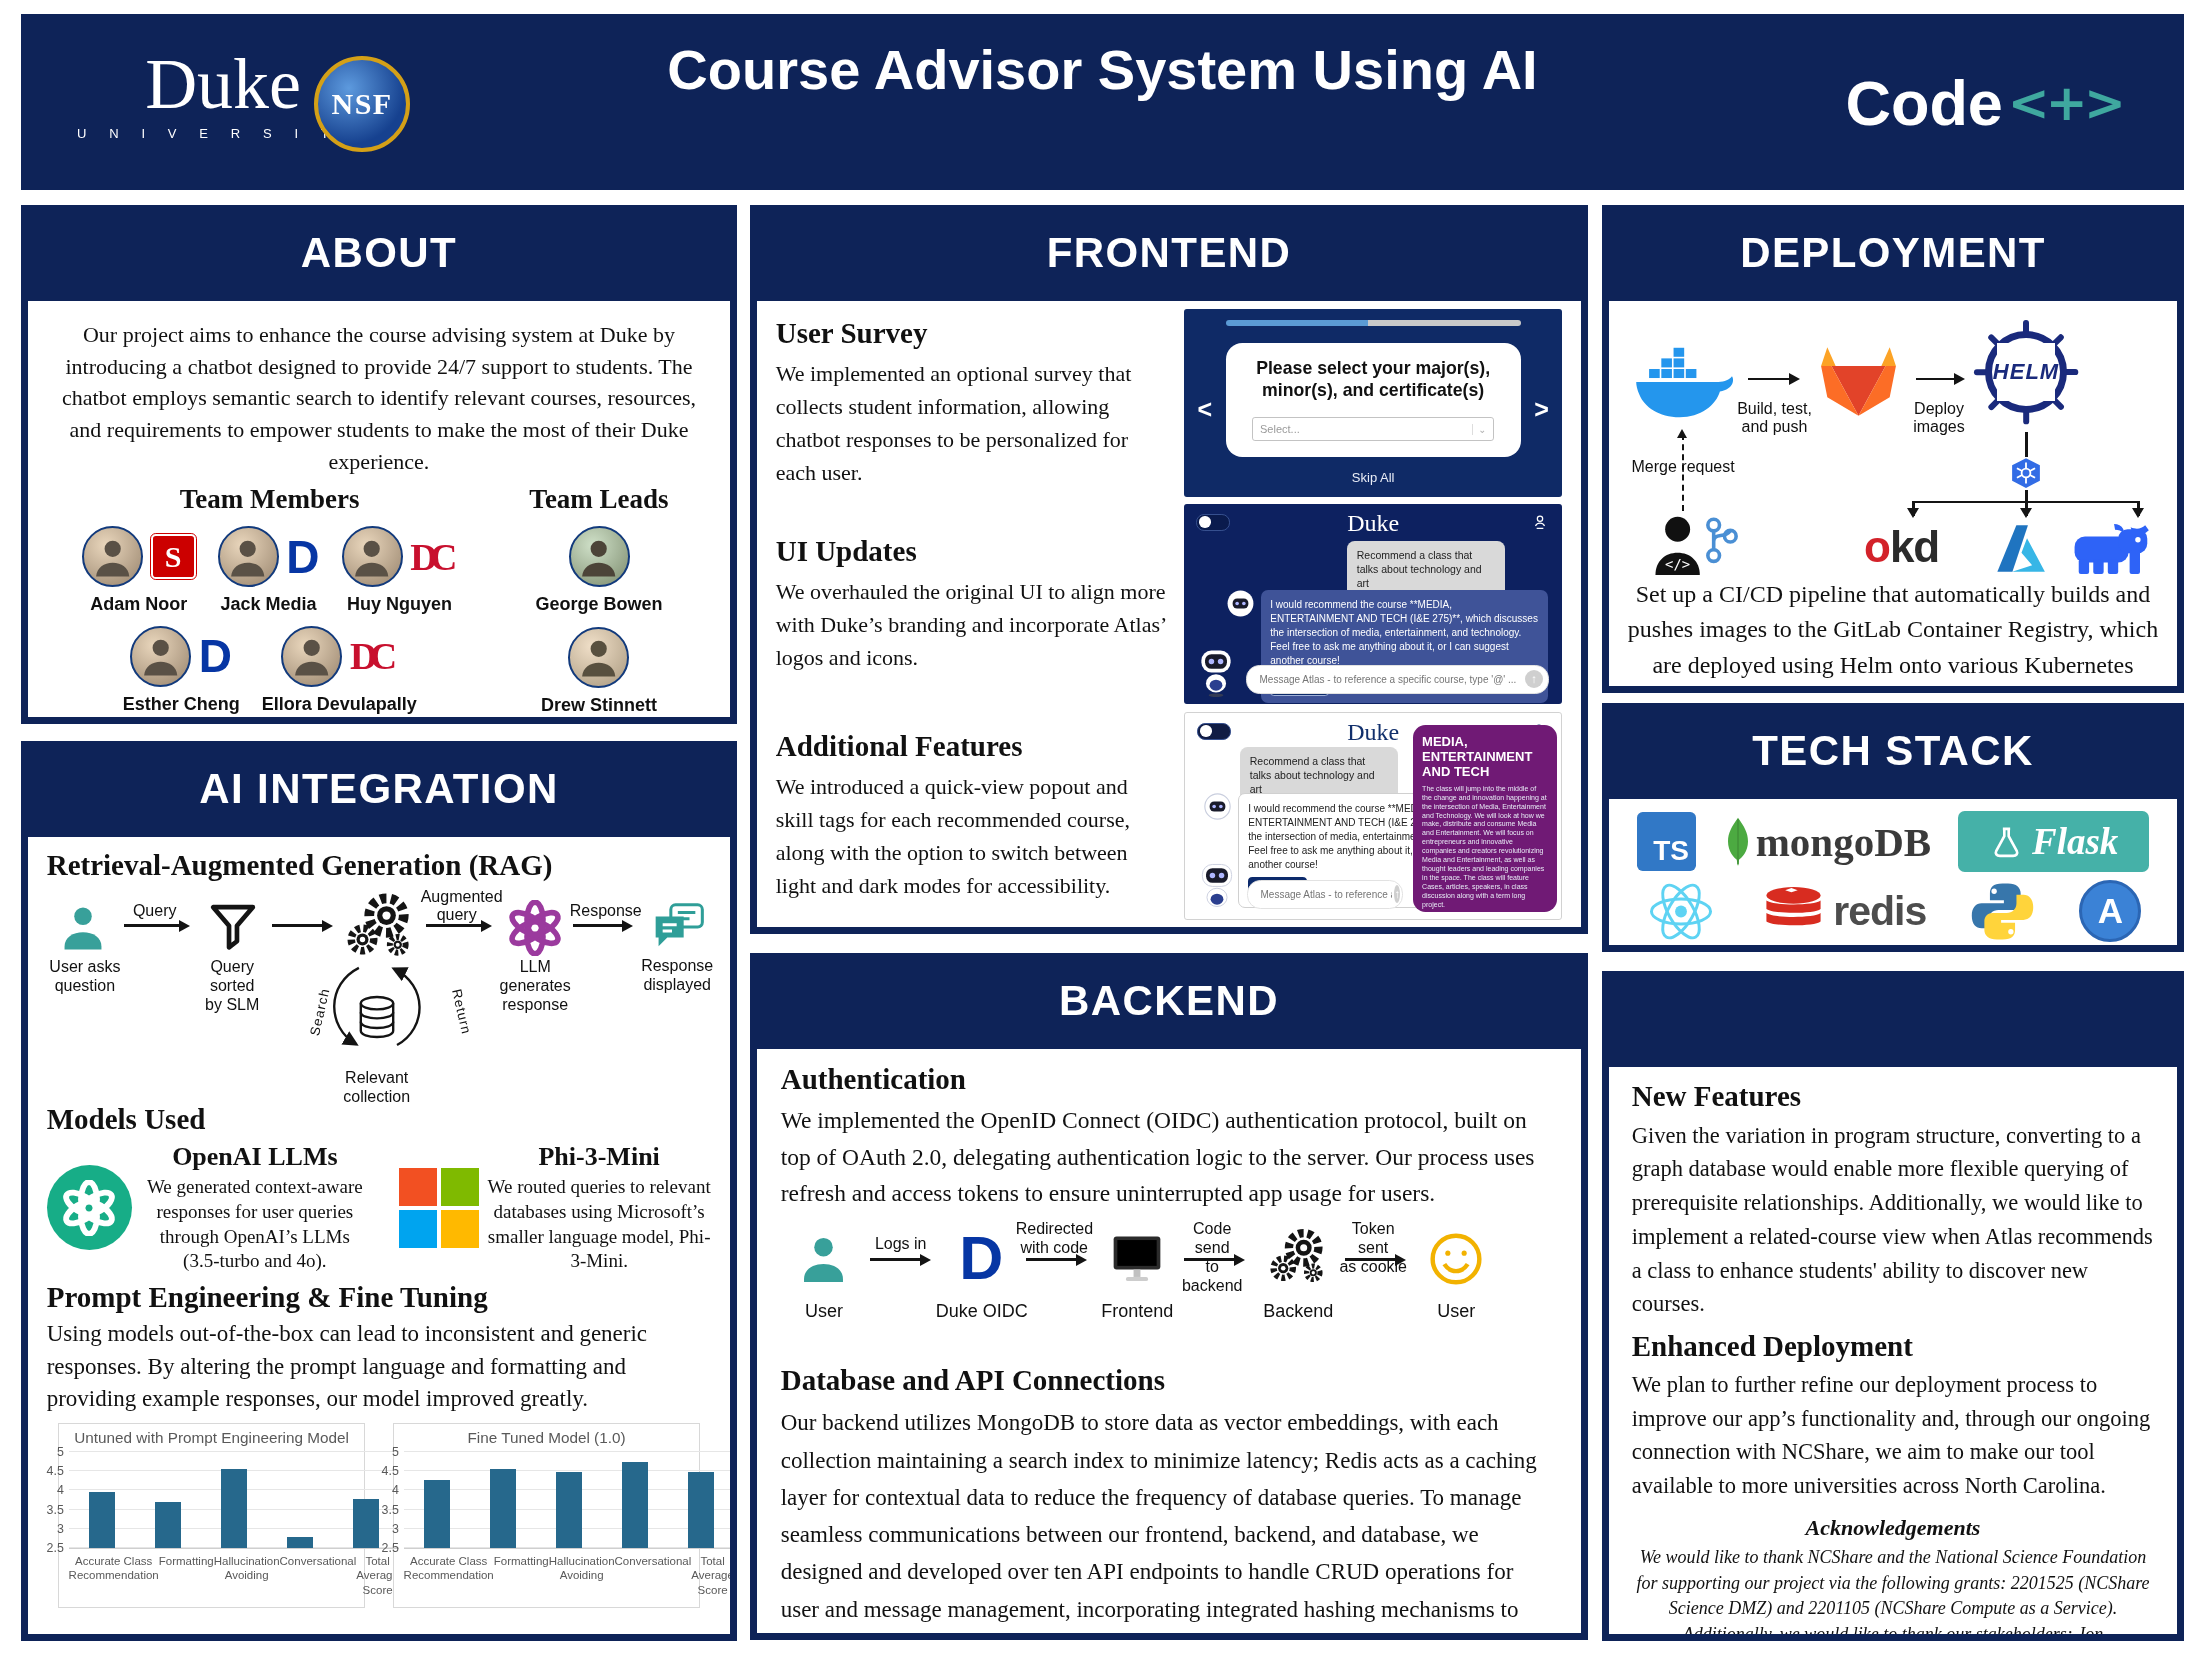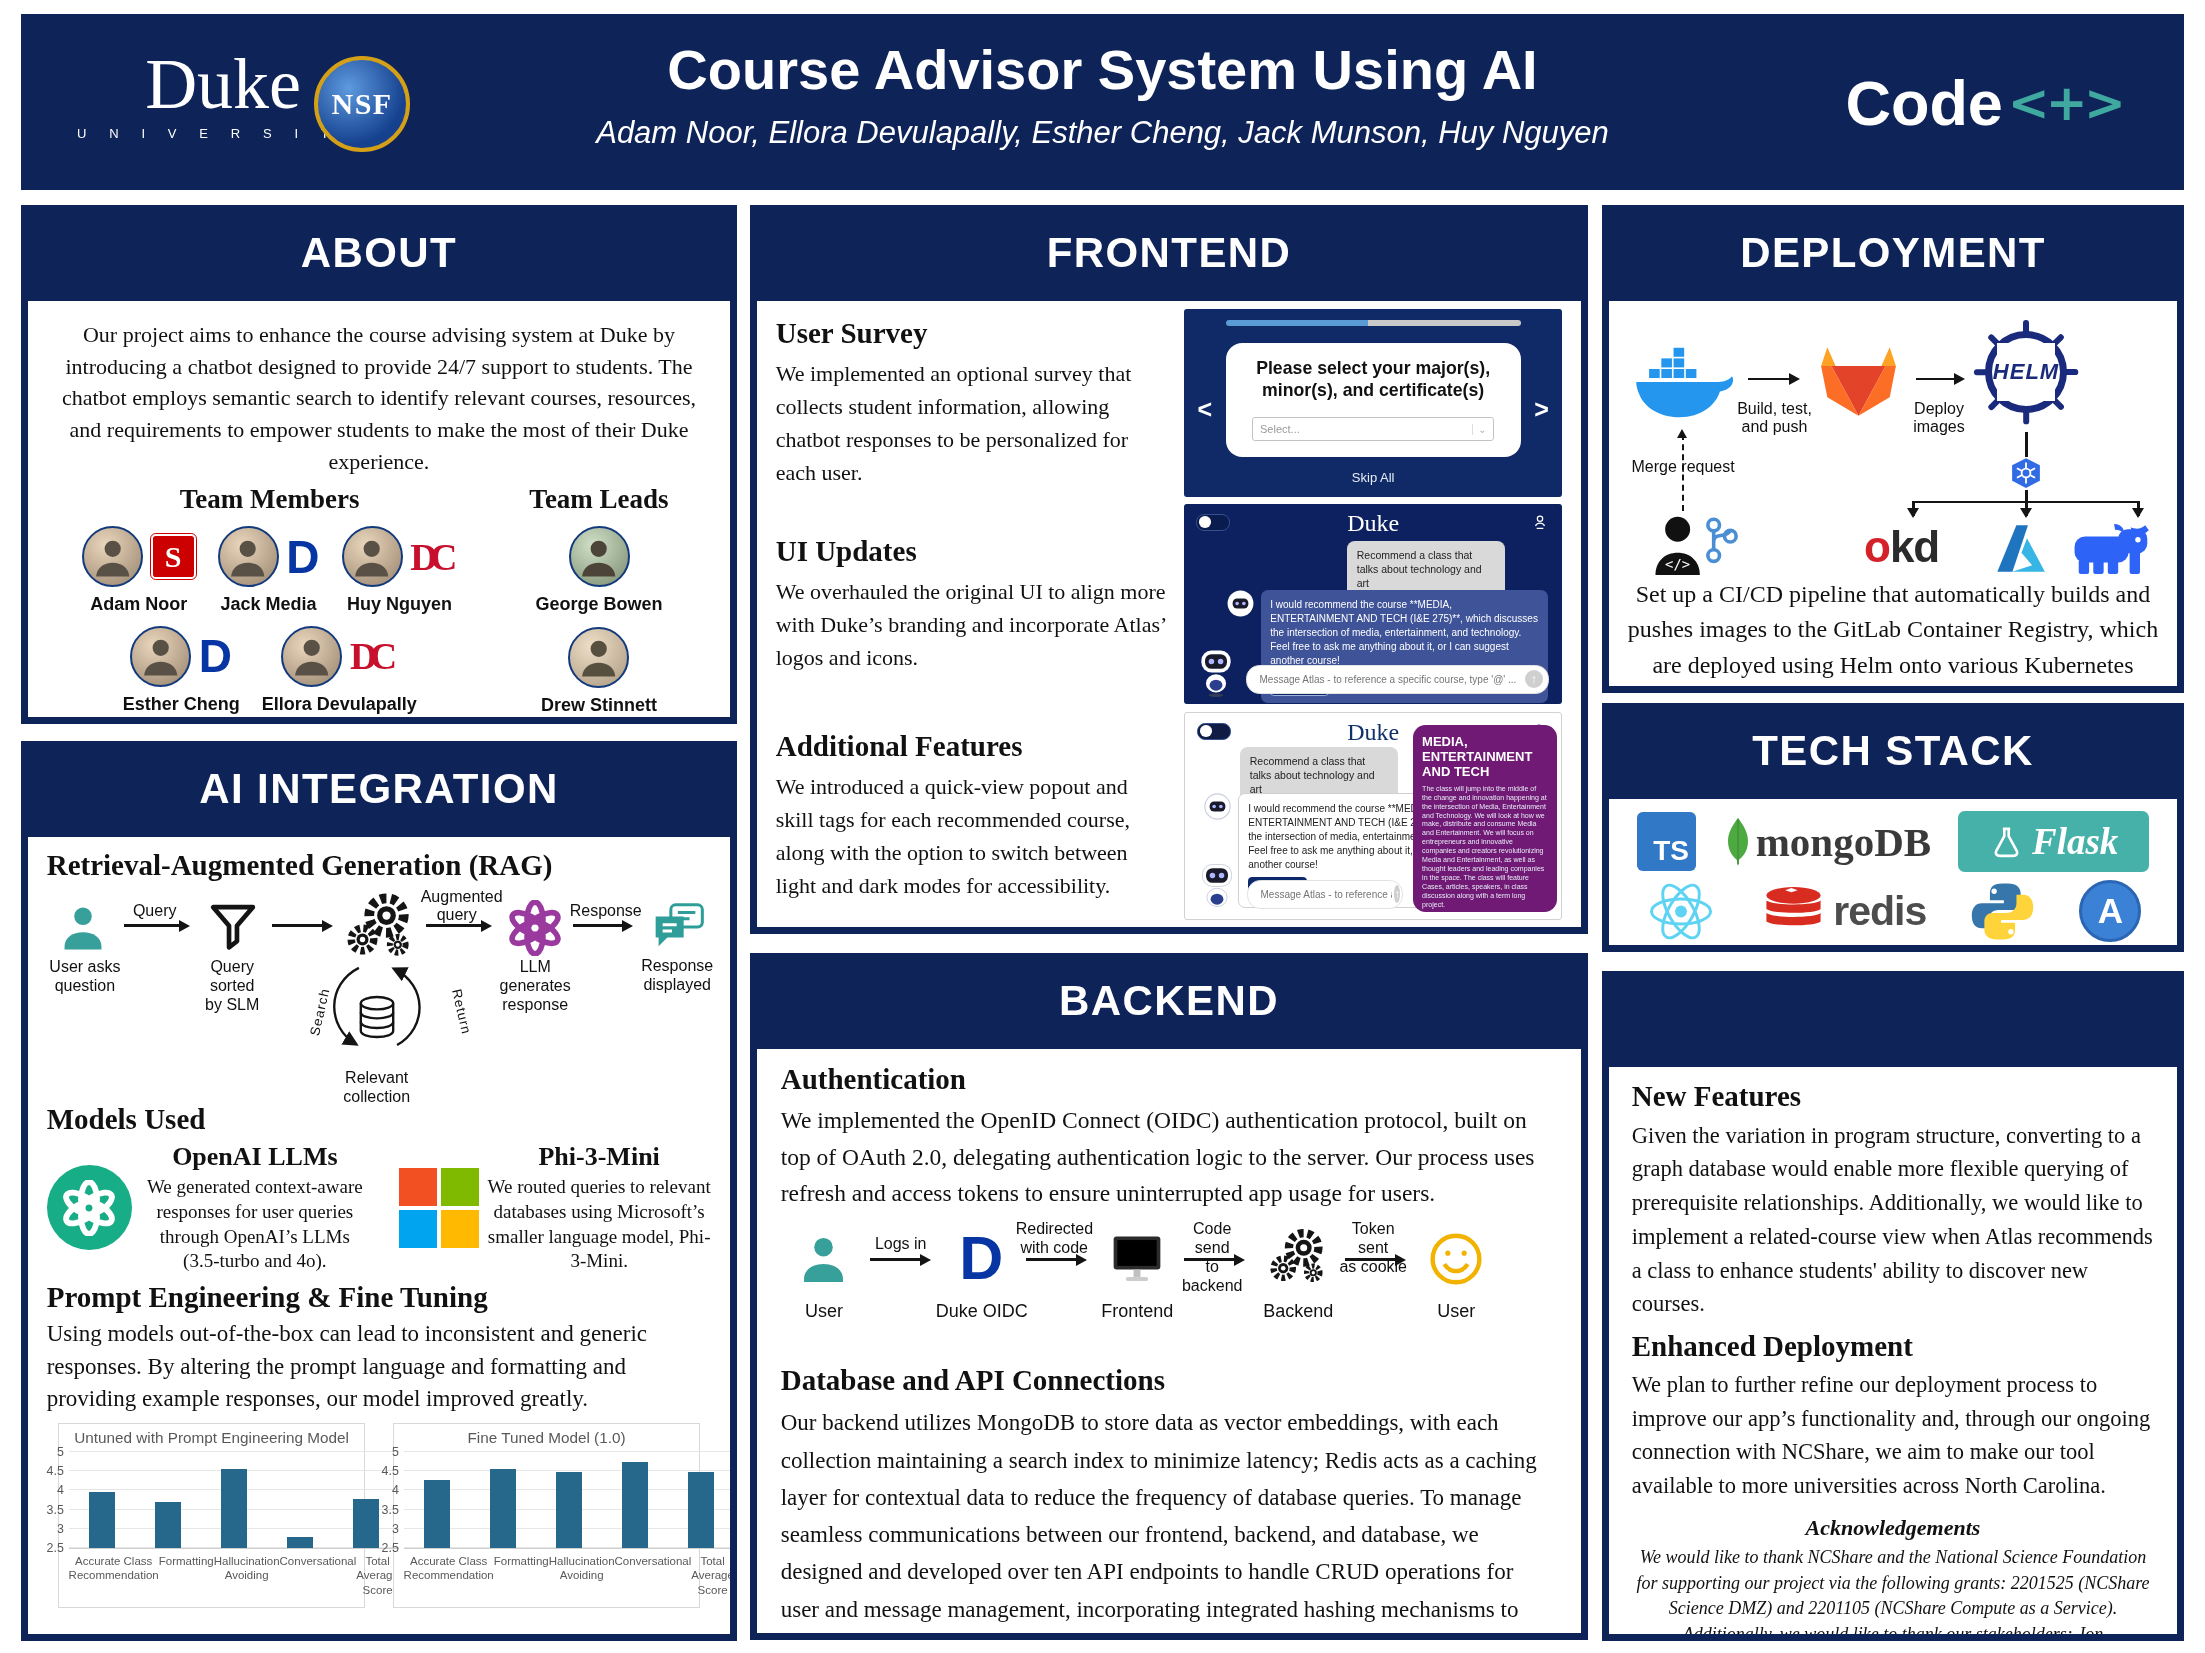--- a/index.html
+++ b/index.html
@@ -203,21 +203,20 @@
   <div id="header" class="panel">
     <div class="duke-mark">
       <div class="d1">Duke</div>
       <div class="d2">U N I V E R S I T Y</div>
     </div>
     <div class="nsf">
         <span>NSF</span>
       </div>
     <div class="head-center">
       <div class="head-title">Course Advisor System Using AI</div>
-      <div class="head-authors">Adam Noor, Ellora Devulapally, Esther Cheng, Jack Munson, Huy Nguyen</div>
     </div>
     <div class="codeplus">
       <span>Code</span>
         <span class="cp-sym">&lt;+&gt;</span>
     </div>
   </div>
 
   <div id="about" class="panel">
     <div class="panel-title">ABOUT</div>
     <div class="panel-body">

